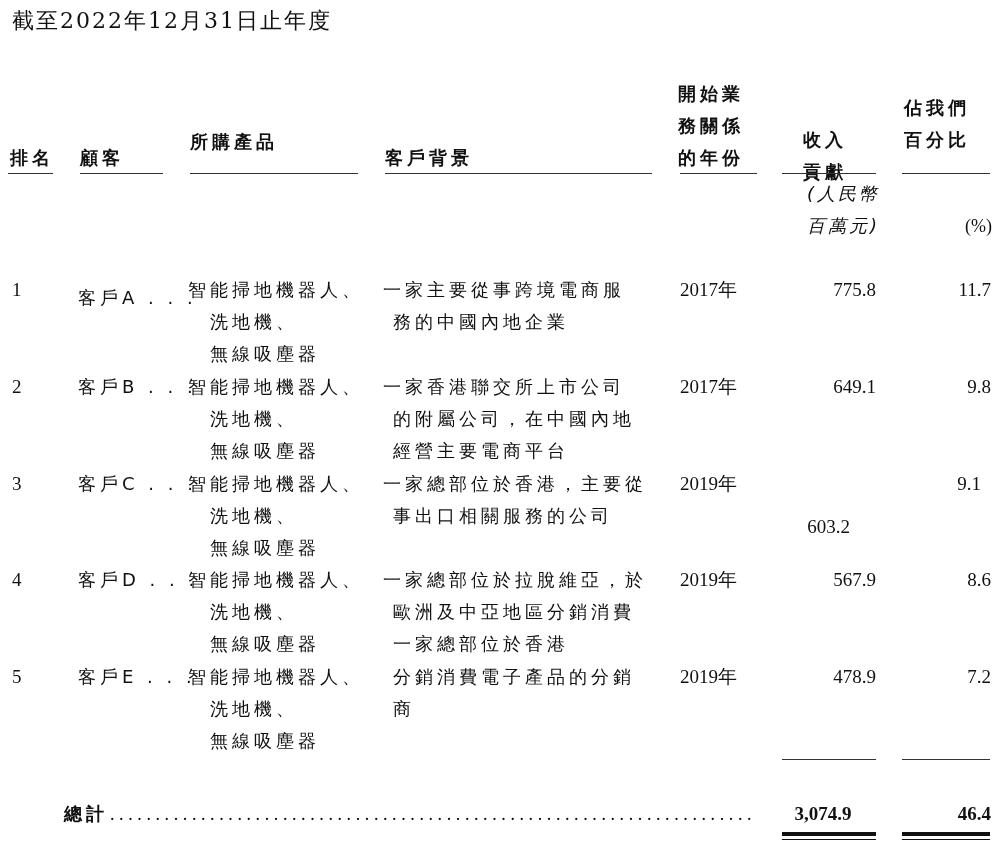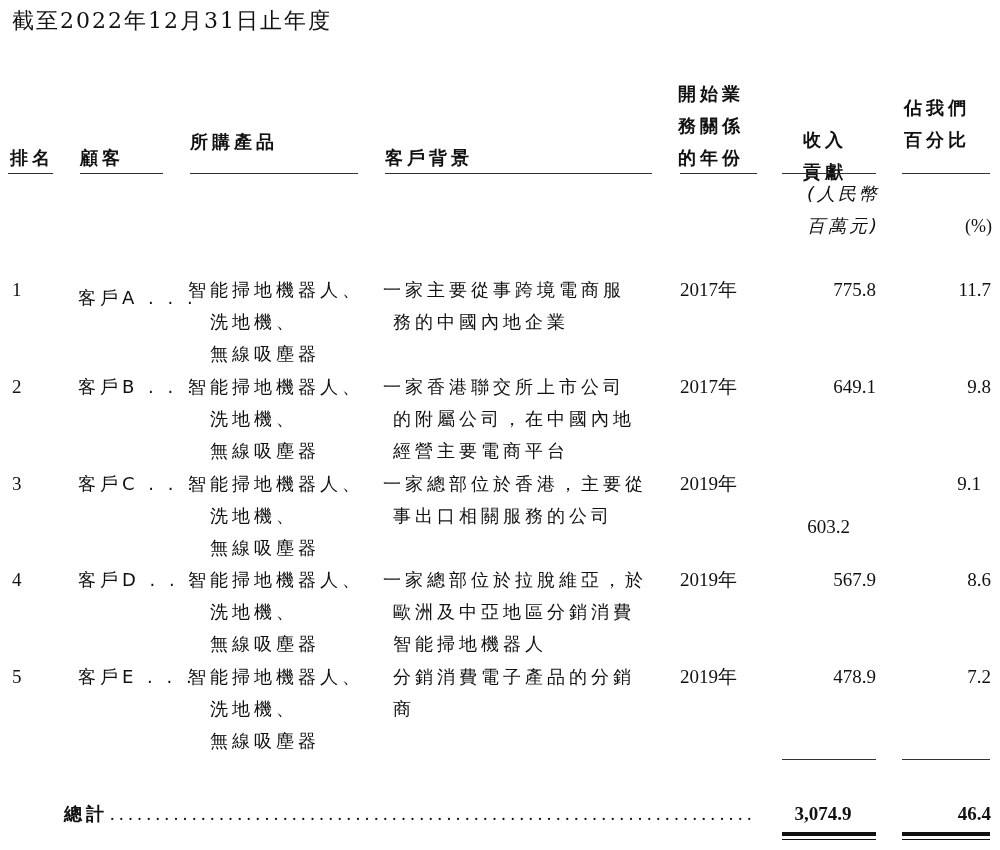--- a/index.html
+++ b/index.html
@@ -128,21 +128,21 @@
   <div class="abs num" style="left:12px; top:0;">4</div>
   <div class="abs cell" style="left:78px; top:0;">客戶D . . .</div>
   <div class="abs" style="left:188px; top:0;">
     <div class="cell">智能掃地機器人、</div>
     <div class="cell indent">洗地機、</div>
     <div class="cell indent">無線吸塵器</div>
   </div>
   <div class="abs" style="left:383px; top:0;">
     <div class="cell">一家總部位於拉脫維亞，於</div>
     <div class="cell indent-bg">歐洲及中亞地區分銷消費</div>
-    <div class="cell indent-bg">智能掃地機器人</div>
+    <div class="cell indent-bg">一家總部位於香港</div>
   </div>
   <div class="abs num" style="left:680px; top:0;">2019年</div>
   <div class="abs num right" style="left:770px; width:106px; top:0;">567.9</div>
   <div class="abs num right" style="left:890px; width:101px; top:0;">8.6</div>
 </div>
 
 <div class="abs" style="left:0; top:661px; width:1000px;">
   <div class="abs num" style="left:12px; top:0;">5</div>
   <div class="abs cell" style="left:78px; top:0;">客戶E . . .</div>
   <div class="abs" style="left:188px; top:0;">

